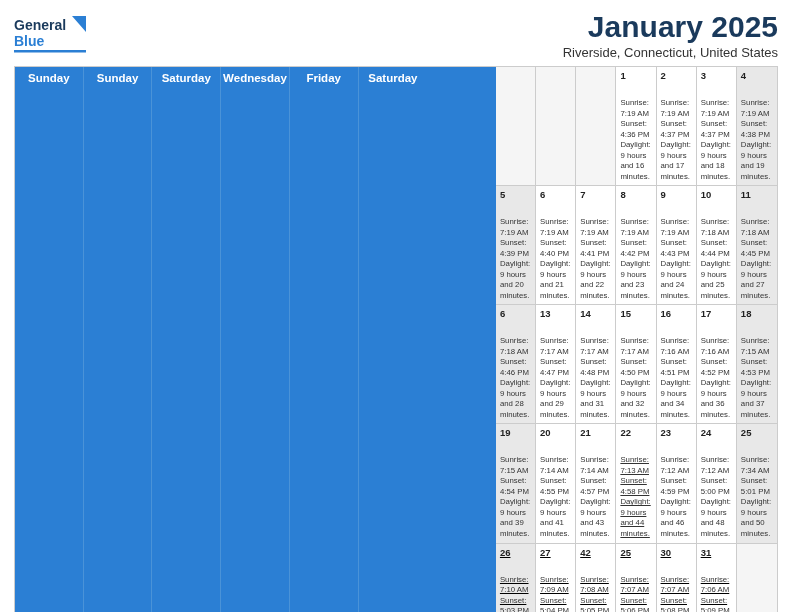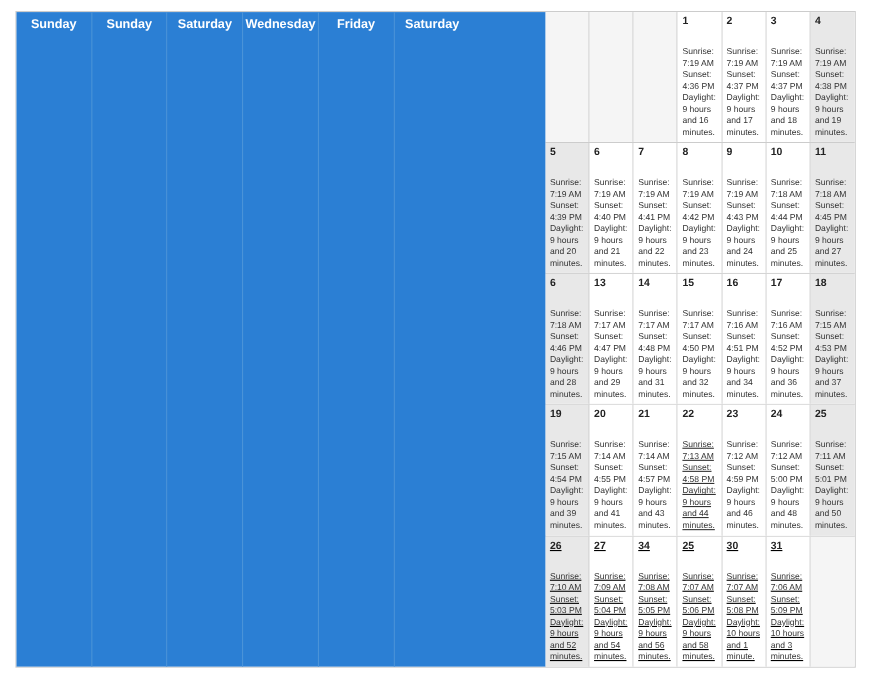--- a/index.html
+++ b/index.html
@@ -99,20 +99,39 @@
     
     .logo-svg {
       display: flex;
       align-items: center;
     }
   </style>
 </head>
 <body>
 
 <div class="page">
+  <div class="header">
+
+    <div class="logo-svg">
+      <svg width="80" height="50" viewBox="0 0 80 50">
+
+        <text x="0" y="20" font-family="Arial" font-size="14" font-weight="bold" fill="#1a3a5c">General</text>
+
+        <polygon points="58,6 72,6 72,22" fill="#2b7fd4"></polygon>
+
+        <text x="0" y="36" font-family="Arial" font-size="14" font-weight="bold" fill="#2b7fd4">Blue</text>
+
+        <rect x="0" y="40" width="72" height="2.5" fill="#2b7fd4"></rect>
+      </svg>
+    </div>
+    <div class="title-area">
+      <div class="month-title">January 2025</div>
+      <div class="location">Riverside, Connecticut, United States</div>
+    </div>
+  </div>
 
   <div class="calendar">
     <div class="cal-header" id="cal-header">
         <div class="cal-header-cell">Sunday</div>
         <div class="cal-header-cell">Sunday</div>
         <div class="cal-header-cell">Saturday</div>
         <div class="cal-header-cell">Wednesday</div>
         <div class="cal-header-cell">Friday</div>
         <div class="cal-header-cell">Saturday</div>
       </div>
@@ -290,21 +309,21 @@
           </div>
           <div class="cal-cell">
             <div class="day-num">24</div>
             <div class="cell-info" style="white-space: pre-line;">Sunrise: 7:12 AM
 Sunset: 5:00 PM
 Daylight: 9 hours
 and 48 minutes.</div>
           </div>
           <div class="cal-cell shaded">
             <div class="day-num">25</div>
-            <div class="cell-info" style="white-space: pre-line;">Sunrise: 7:11 AM
+            <div class="cell-info" style="white-space: pre-line;">Sunrise: 7:34 AM
 Sunset: 5:01 PM
 Daylight: 9 hours
 and 50 minutes.</div>
           </div>
         </div>
         <div class="cal-row">
           <div class="cal-cell shaded">
             <div class="day-num">26</div>
             <div class="cell-info" style="white-space: pre-line;">Sunrise: 7:10 AM
 Sunset: 5:03 PM
@@ -312,21 +331,21 @@
 and 52 minutes.</div>
           </div>
           <div class="cal-cell">
             <div class="day-num">27</div>
             <div class="cell-info" style="white-space: pre-line;">Sunrise: 7:09 AM
 Sunset: 5:04 PM
 Daylight: 9 hours
 and 54 minutes.</div>
           </div>
           <div class="cal-cell">
-            <div class="day-num">34</div>
+            <div class="day-num">42</div>
             <div class="cell-info" style="white-space: pre-line;">Sunrise: 7:08 AM
 Sunset: 5:05 PM
 Daylight: 9 hours
 and 56 minutes.</div>
           </div>
           <div class="cal-cell">
             <div class="day-num">25</div>
             <div class="cell-info" style="white-space: pre-line;">Sunrise: 7:07 AM
 Sunset: 5:06 PM
 Daylight: 9 hours

